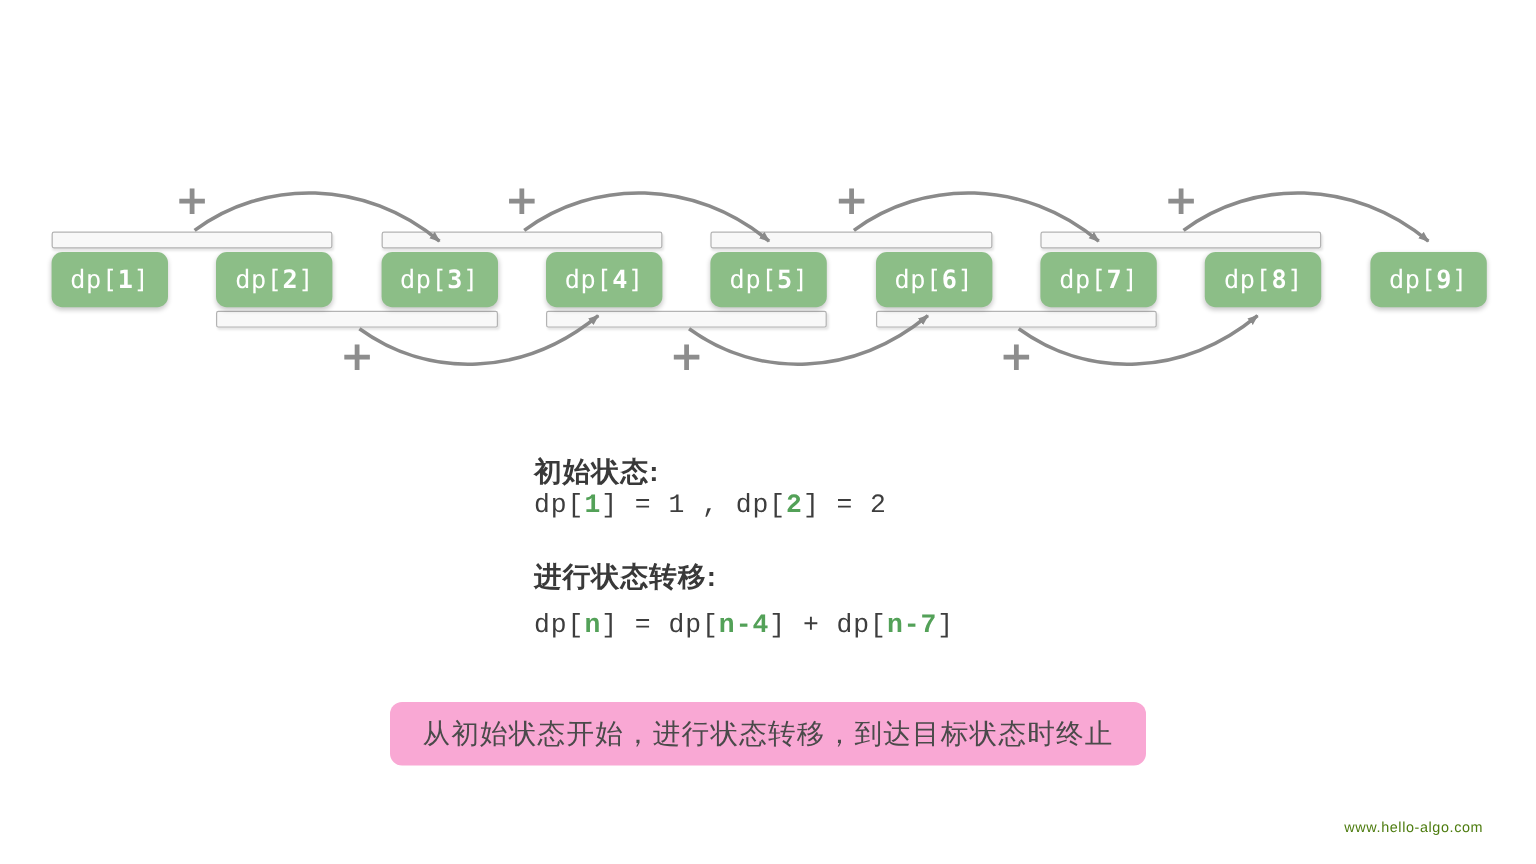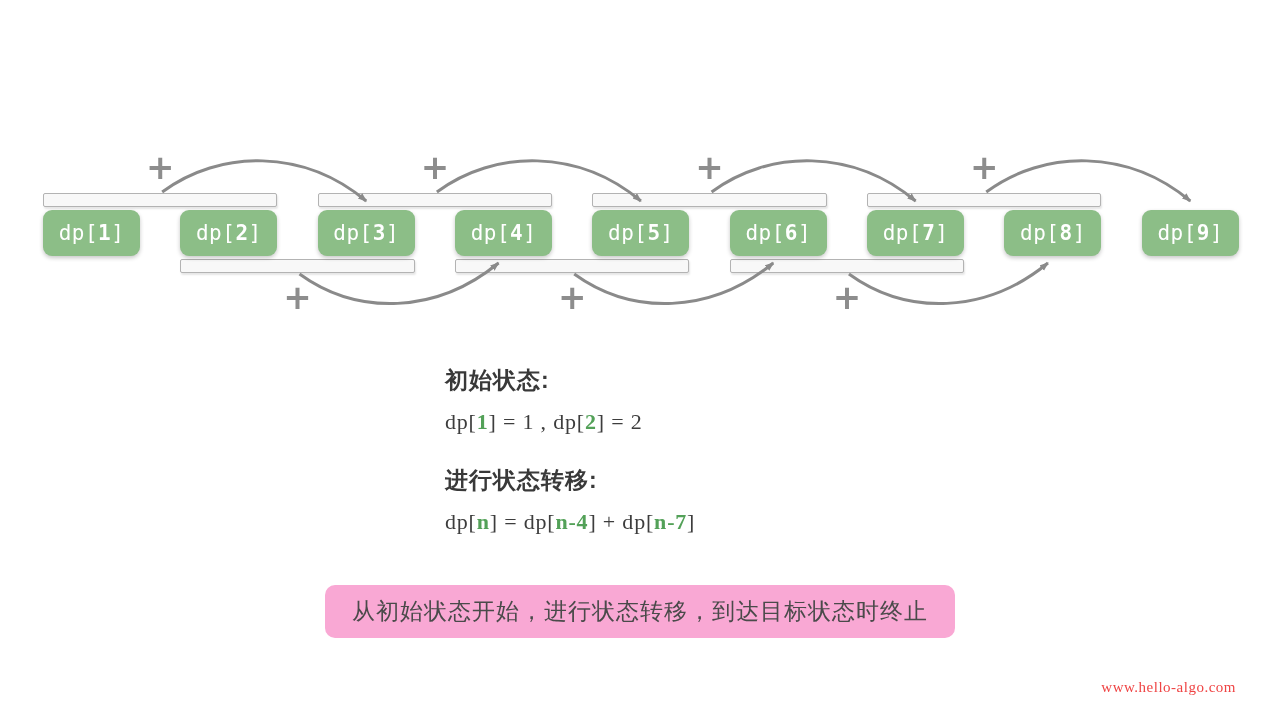--- a/index.html
+++ b/index.html
@@ -53,21 +53,21 @@
     position: absolute;
     left: 445px;
     font-size: 23px;
     font-weight: bold;
     color: #393939;
     letter-spacing: 1px;
   }
   .code-line {
     position: absolute;
     left: 445px;
-    font-family: Liberation Serif, serif;
+    font-family: Liberation Mono, monospace;
     font-size: 22px;
     color: #3d3d3d;
     letter-spacing: 0.8px;
     white-space: pre;
   }
   .code-line .seg-green { color: #53a158; font-weight: bold; }
   
   #caption {
     position: absolute;
     top: 585px;
@@ -79,23 +79,23 @@
     font-size: 23px;
     color: #4a4a4a;
     letter-spacing: 1px;
     white-space: nowrap;
   }
   
   #watermark {
     position: absolute;
     right: 44px;
     bottom: 24px;
-    font-family: Liberation Serif, serif;
-    font-size: 15px;
-    color: #ef4444;
+    font-family: Liberation Sans, sans-serif;
+    font-size: 12px;
+    color: #4d7c0f;
     letter-spacing: 0.5px;
   }
 </style>
 </head>
 <body>
 
 <div id="canvas" style="--box-green: #8cbe87;">
 
   <div id="diagram">
     <svg id="arrow-svg" viewBox="0 0 1280 720" xmlns="http://www.w3.org/2000/svg">
@@ -168,21 +168,21 @@
       <div class="pair-bracket" style="left: 867.1px; top: 193px; width: 234.35px;"></div>
       <div class="plus-icon" style="left: 984.275px; top: 167px;">+</div>
       <div class="pair-bracket" style="left: 180.35px; top: 259px; width: 234.35px;"></div>
       <div class="plus-icon" style="left: 297.525px; top: 297px;">+</div>
       <div class="pair-bracket" style="left: 455.05px; top: 259px; width: 234.35px;"></div>
       <div class="plus-icon" style="left: 572.225px; top: 297px;">+</div>
       <div class="pair-bracket" style="left: 729.75px; top: 259px; width: 234.35px;"></div>
       <div class="plus-icon" style="left: 846.925px; top: 297px;">+</div>
     </div>
 
-  <div class="note-heading" style="top:365px">初始状态:</div>
+  <div class="note-heading" style="top:378px">初始状态:</div>
 
   <div class="code-line" style="top:409px"><span class="seg-plain">dp[</span><span class="seg-green">1</span><span class="seg-plain">] = 1 , dp[</span><span class="seg-green">2</span><span class="seg-plain">] = 2</span></div>
 
   <div class="note-heading" style="top:465px">进行状态转移:</div>
 
   <div class="code-line" style="top:509px"><span class="seg-plain">dp[</span><span class="seg-green">n</span><span class="seg-plain">] = dp[</span><span class="seg-green">n-4</span><span class="seg-plain">] + dp[</span><span class="seg-green">n-7</span><span class="seg-plain">]</span></div>
 
   <div id="caption">从初始状态开始，进行状态转移，到达目标状态时终止</div>
 
   <div id="watermark">www.hello-algo.com</div>

